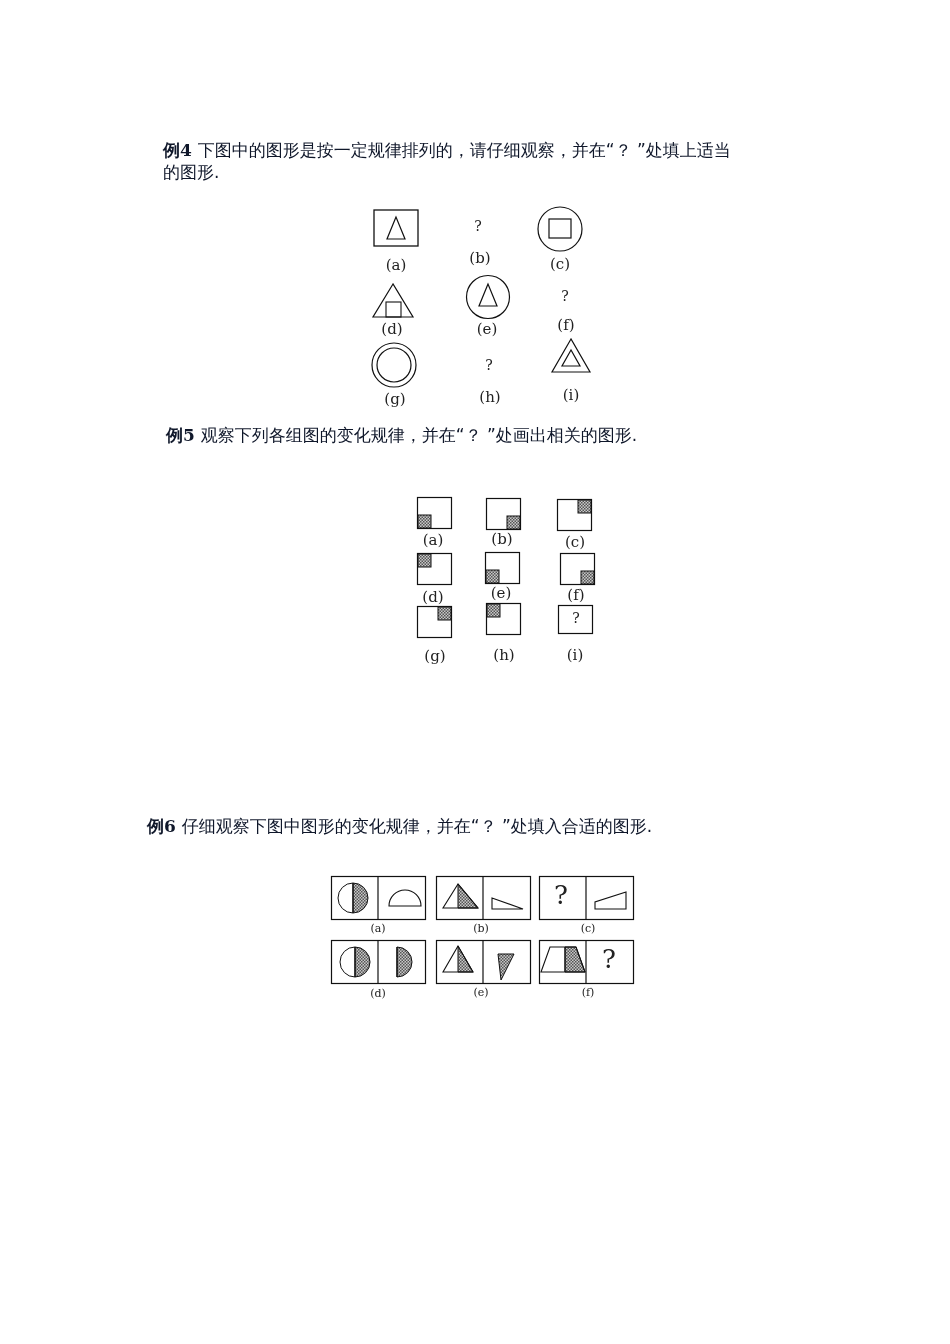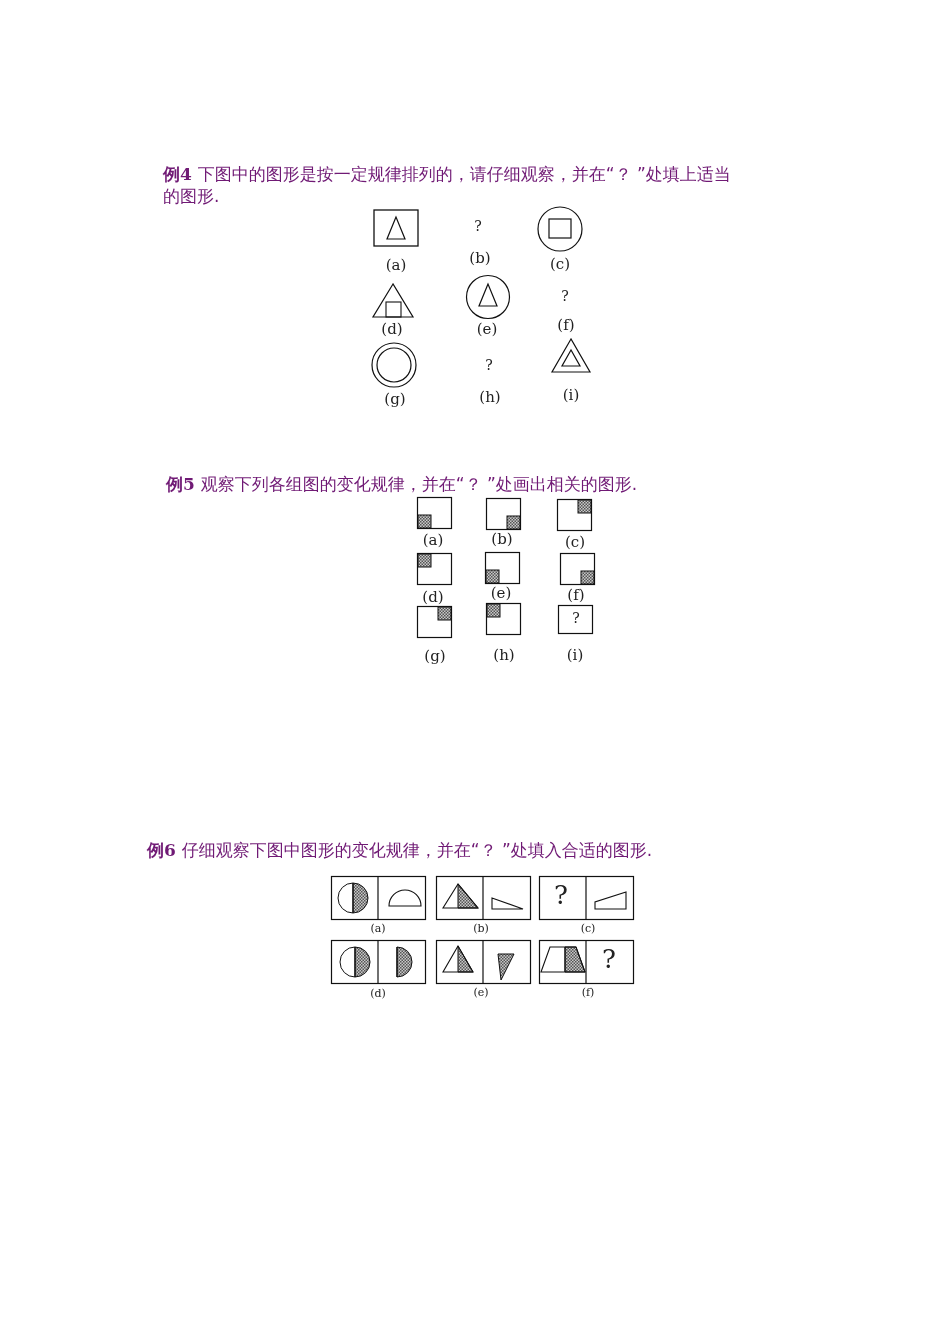--- a/index.html
+++ b/index.html
@@ -1,19 +1,19 @@
 <!DOCTYPE html>
 <html><head>
 <meta charset="utf-8">
 <style>
   html, body { margin: 0; padding: 0; background: #ffffff; }
   body { width: 950px; height: 1344px; position: relative; overflow: hidden;
          font-family: "DejaVu Serif", "Liberation Serif", serif; color: #111; }
-  .q { position: absolute; font-size: 17px; line-height: 22px; color: #701a75;
-       font-family: "DejaVu Sans", "Liberation Sans", sans-serif; margin-top: 24px; }
+  .q { position: absolute; font-size: 17px; line-height: 22px; color: #0f172a;
+       font-family: "DejaVu Sans", "Liberation Sans", sans-serif; }
   .q b { font-weight: bold; font-family: "DejaVu Serif", serif; margin-right: 6px; }
   .fig { position: absolute; }
   .lbl { position: absolute; font-family: "DejaVu Serif", "Liberation Serif", serif;
          font-size: 15px; color: #222; text-align: center; width: 40px; }
   .lbl.small { font-size: 11px; }
   svg { overflow: visible; }
 </style>
 </head>
 <body>
 
@@ -70,21 +70,21 @@
 
 <div class="lbl" style="left:469px; top:357px; font-size:14px;">?</div>
 <div class="lbl" style="left:470px; top:388px;">(h)</div>
 
 <svg class="fig" style="left:550px; top:338px;" width="42" height="36">
   <polygon points="21,1 2,34 40,34" fill="none" stroke="#111" stroke-width="1.2"></polygon>
   <polygon points="21,12 12,28 30,28" fill="none" stroke="#111" stroke-width="1.2"></polygon>
 </svg>
 <div class="lbl" style="left:551px; top:386px;">(i)</div>
 
-<div class="q" style="left:166px; top:449px; width:640px;">
+<div class="q" style="left:166px; top:424px; width:640px;">
   <b>例5</b><span>观察下列各组图的变化规律，并在“？ ”处画出相关的图形.</span>
 </div>
 
 <svg class="fig" style="left:417px; top:497px;" width="36" height="33">
   <rect x="0.5" y="0.5" width="34" height="31" fill="#fff" stroke="#111" stroke-width="1.2"></rect>
   <rect x="1" y="18" width="13" height="13" fill="url(#dots)" stroke="#111" stroke-width="1"></rect>
 </svg>
 <div class="lbl" style="left:413px; top:531px;">(a)</div>
 
 <svg class="fig" style="left:486px; top:498px;" width="36" height="33">

